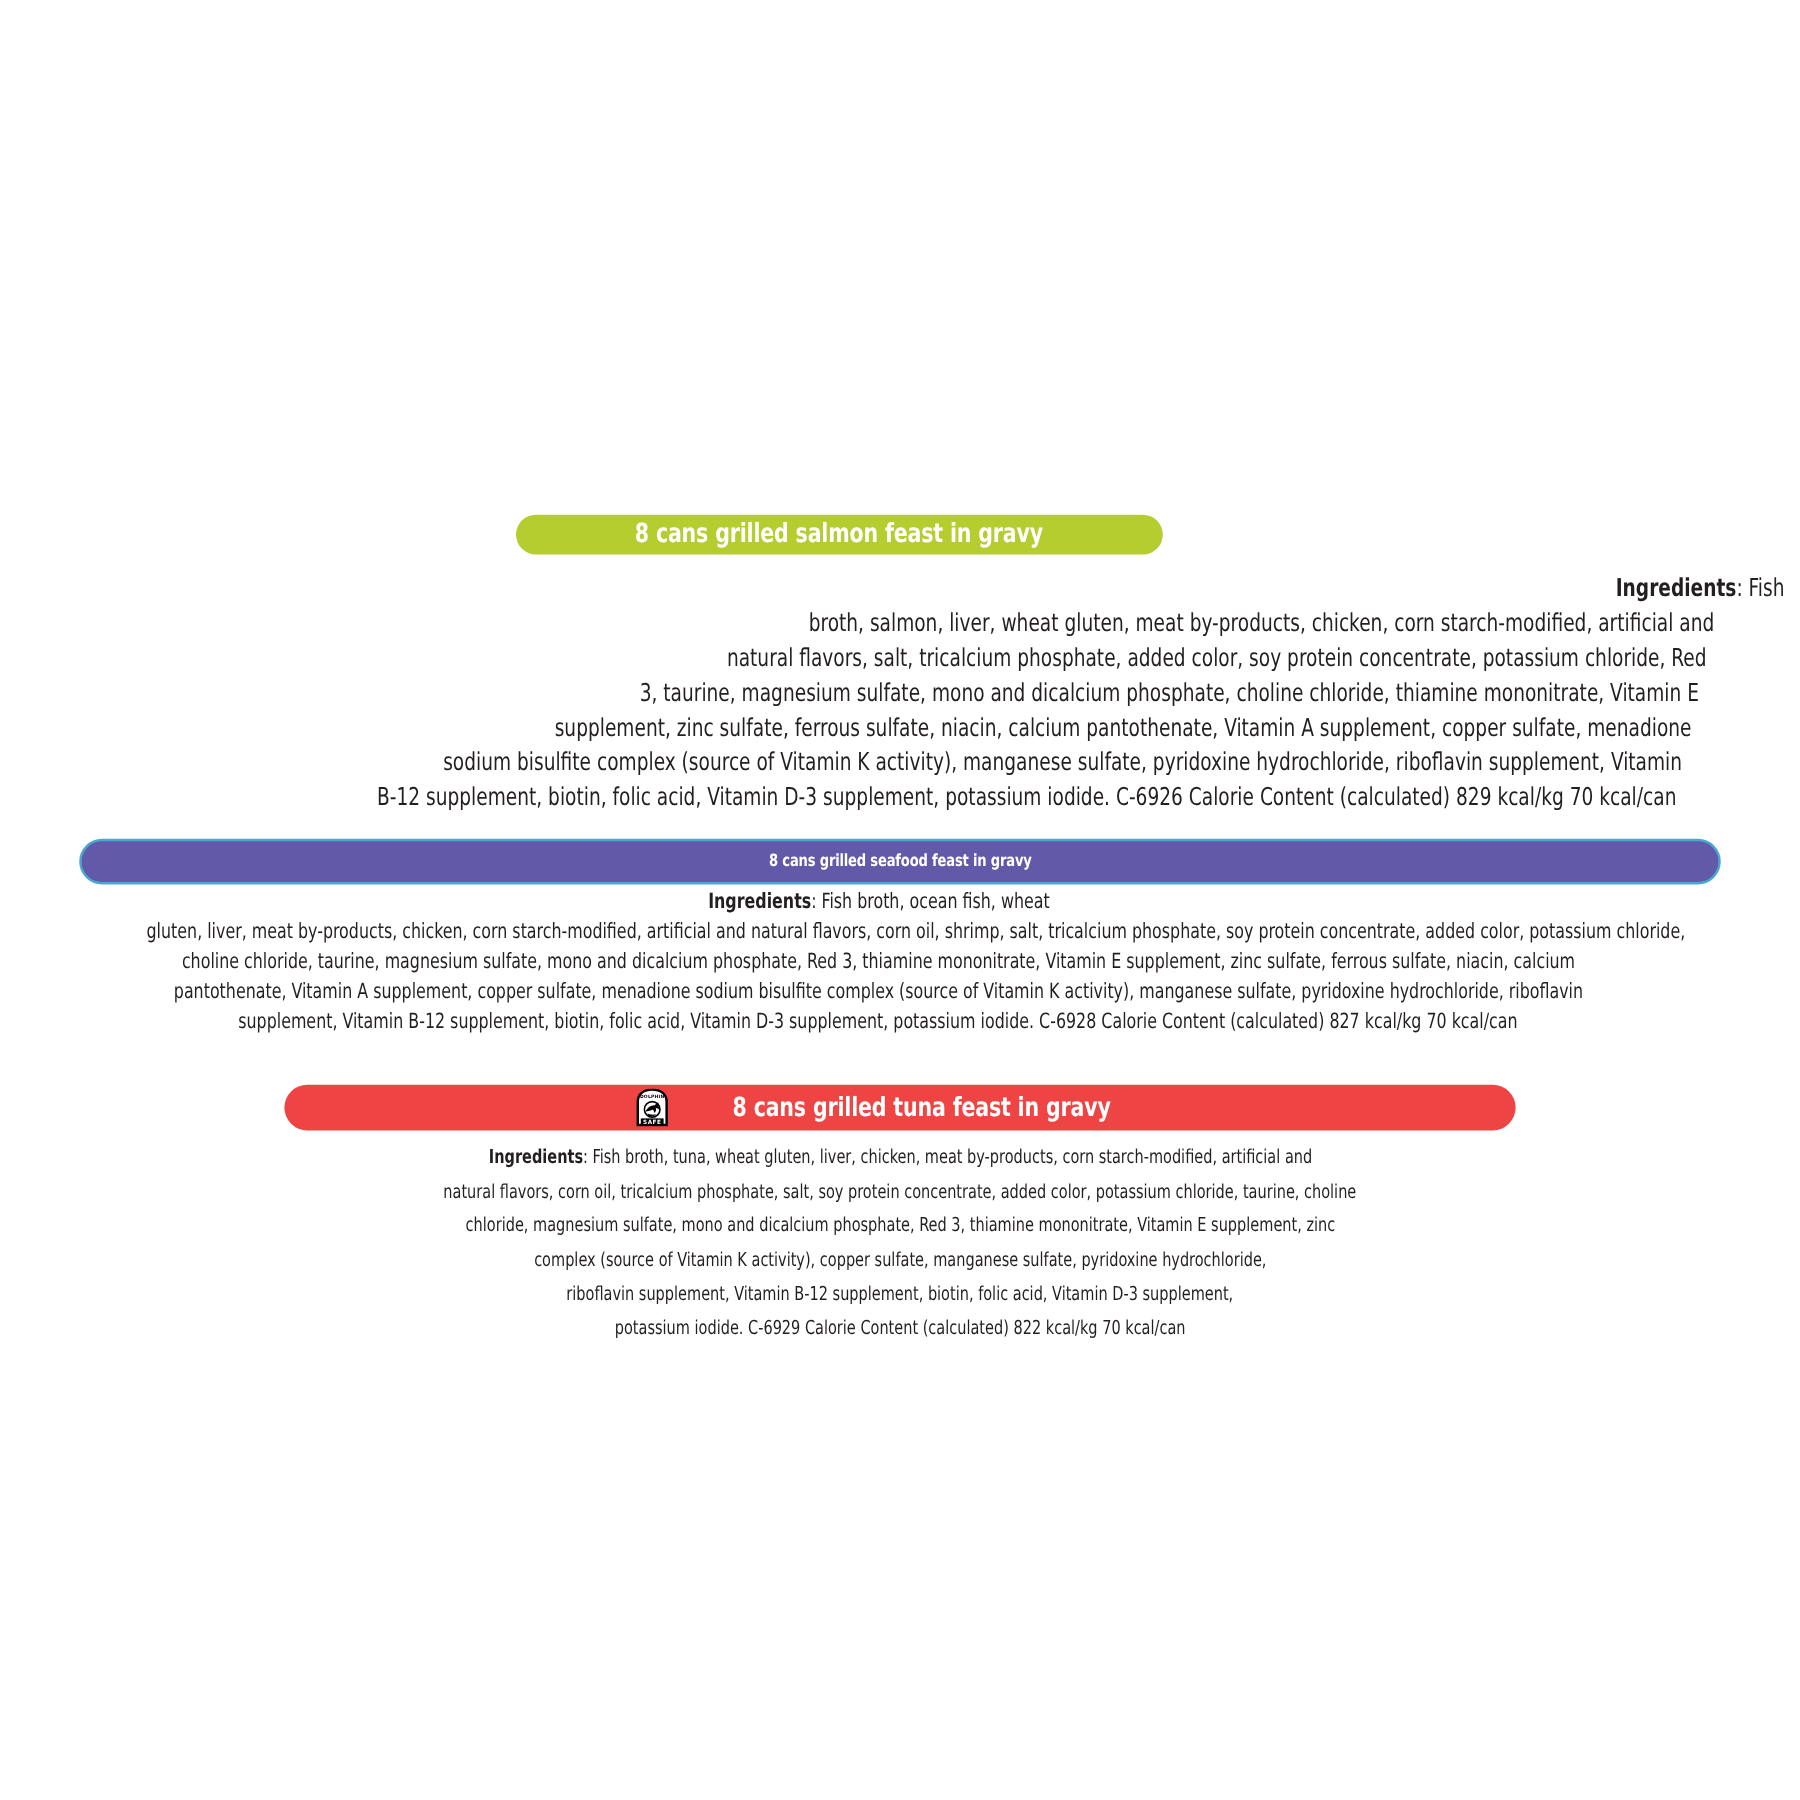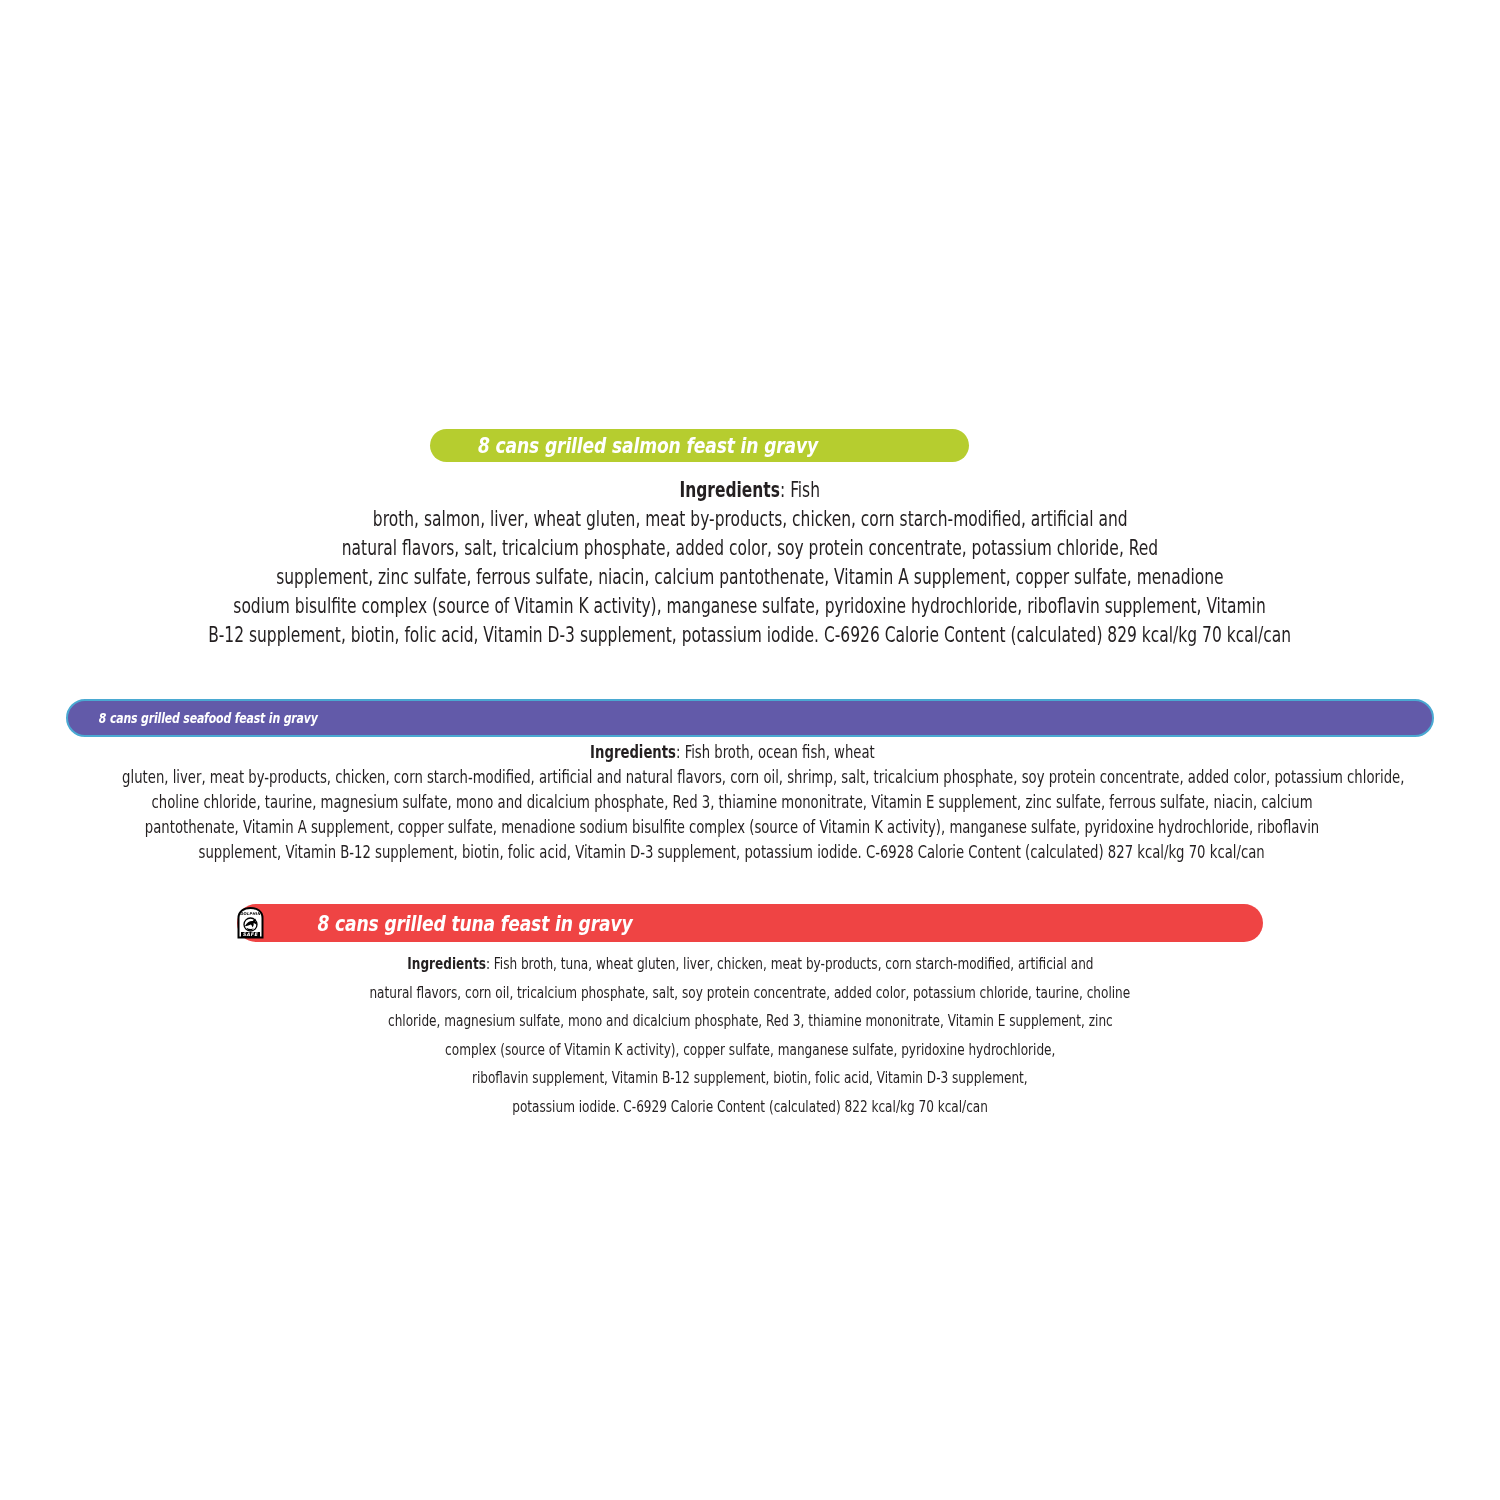--- a/index.html
+++ b/index.html
@@ -21,28 +21,28 @@
     left: 0; top: 0;
     width: 1500px;
     height: 1500px;
   }
 
   
   .pill {
     position: absolute;
     display: flex;
     align-items: center;
+    justify-content: center;
     border-radius: 999px;
     box-sizing: border-box;
     color: #ffffff;
     font-family: "DejaVu Sans", sans-serif;
     font-weight: bold;
     letter-spacing: -0.2px;
     white-space: nowrap;
-    font-style: italic;
   }
   .pill .pill-label {
     display: inline-block;
     transform: scaleX(0.78);
     transform-origin: center;
   }
 
   #pill-salmon {
     left: 430px; top: 429px;
     width: 539px; height: 33px;
@@ -90,20 +90,21 @@
   }
   .ing-label {
     font-weight: bold;
   }
 
   #ing-salmon {
     left: 0px; top: 476px;
     width: 1500px;
     font-size: 20.5px;
     line-height: 29px;
+    text-align: right;
   }
   #ing-seafood {
     left: 0px; top: 740px;
     width: 1464px;
     font-size: 17.5px;
     line-height: 25px;
   }
   #ing-tuna {
     left: 0px; top: 950px;
     width: 1500px;
@@ -119,20 +120,21 @@
   <div class="pill" id="pill-salmon">
     <span class="pill-label">8 cans grilled salmon feast in gravy</span>
   </div>
 
   <div class="ing-block" id="ing-salmon">
     <span class="ing-line"><span>
       <b class="ing-label">Ingredients</b><span>: </span><span>Fish</span>
     </span></span>
     <span class="ing-line"><span>broth, salmon, liver, wheat gluten, meat by-products, chicken, corn starch-modified, artificial and</span></span>
     <span class="ing-line"><span>natural flavors, salt, tricalcium phosphate, added color, soy protein concentrate, potassium chloride, Red</span></span>
+    <span class="ing-line"><span>3, taurine, magnesium sulfate, mono and dicalcium phosphate, choline chloride, thiamine mononitrate, Vitamin E</span></span>
     <span class="ing-line"><span>supplement, zinc sulfate, ferrous sulfate, niacin, calcium pantothenate, Vitamin A supplement, copper sulfate, menadione</span></span>
     <span class="ing-line"><span>sodium bisulfite complex (source of Vitamin K activity), manganese sulfate, pyridoxine hydrochloride, riboflavin supplement, Vitamin</span></span>
     <span class="ing-line"><span>B-12 supplement, biotin, folic acid, Vitamin D-3 supplement, potassium iodide.   C-6926   Calorie Content (calculated) 829 kcal/kg  70  kcal/can</span></span>
   </div>
 
   <div class="pill" id="pill-seafood">
     <span class="pill-label">8 cans grilled seafood feast in gravy</span>
   </div>
 
   <div class="ing-block" id="ing-seafood">

